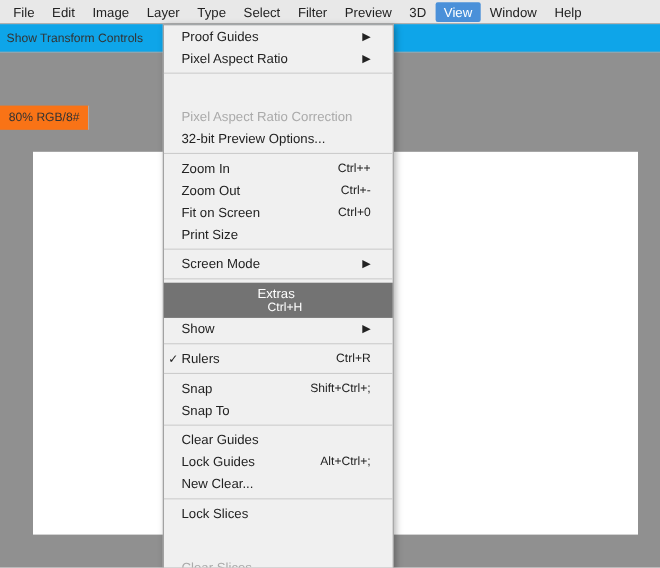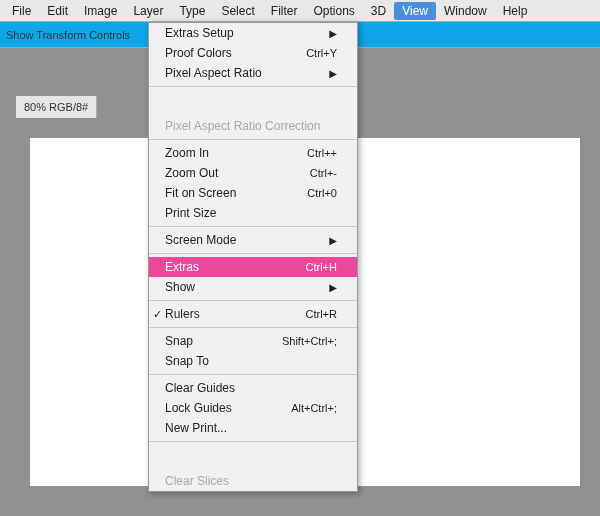--- a/index.html
+++ b/index.html
@@ -59,22 +59,22 @@
       position: absolute;
       top: 48px;
       left: 0; right: 0; bottom: 0;
       background: #909090;
     }
 
     
     .doc-tab {
       position: absolute;
       top: 48px;
-      left: 16px;
-      background: #e5e5e5;
+      left: 0;
+      background: #f97316;
       height: 22px;
       display: flex;
       align-items: center;
       padding: 0 8px;
       font-size: 11px;
       color: #333;
       border-right: 1px solid #aaa;
     }
 
     
@@ -103,22 +103,23 @@
       align-items: center;
       justify-content: space-between;
       padding: 3px 20px 3px 16px;
       cursor: pointer;
       color: #222;
       font-size: 12px;
       white-space: nowrap;
       position: relative;
     }
     .menu-item.active {
-      background: #ec4899;
+      background: #737373;
       color: white;
+      flex-direction: column;
     }
     .menu-item.disabled {
       color: #aaa;
       cursor: default;
       margin-top: 29px;
     }
     .menu-item .shortcut {
       color: inherit;
       font-size: 11px;
       margin-left: 16px;
@@ -144,52 +145,52 @@
 <body>
 
 <div class="menu-bar">
   <div class="menu-bar-item">File</div>
   <div class="menu-bar-item">Edit</div>
   <div class="menu-bar-item">Image</div>
   <div class="menu-bar-item">Layer</div>
   <div class="menu-bar-item">Type</div>
   <div class="menu-bar-item">Select</div>
   <div class="menu-bar-item">Filter</div>
-  <div class="menu-bar-item">Options</div>
+  <div class="menu-bar-item">Preview</div>
   <div class="menu-bar-item">3D</div>
   <div class="menu-bar-item active">View</div>
   <div class="menu-bar-item">Window</div>
   <div class="menu-bar-item">Help</div>
 </div>
 
 <div class="toolbar">
   <span class="toolbar-label">Show Transform Controls</span>
 </div>
 
 <div class="canvas-area">
   <div class="doc-tab">80% RGB/8#</div>
   <div class="white-canvas"></div>
 </div>
 
 <div class="dropdown-menu" id="dropdown">
     <div class="menu-item">
-      <span>Extras Setup</span>
-      <span class="arrow">▶</span>
-    </div>
-    <div class="menu-item">
-      <span>Proof Colors</span>
-      <span class="shortcut">Ctrl+Y</span>
+      <span>Proof Guides</span>
+      <span class="arrow">▶</span>
     </div>
     <div class="menu-item">
       <span>Pixel Aspect Ratio</span>
       <span class="arrow">▶</span>
     </div>
     <div class="menu-separator"></div>
     <div class="menu-item disabled">
       <span>Pixel Aspect Ratio Correction</span>
+      <span></span>
+    </div>
+    <div class="menu-item">
+      <span>32-bit Preview Options...</span>
       <span></span>
     </div>
     <div class="menu-separator"></div>
     <div class="menu-item">
       <span>Zoom In</span>
       <span class="shortcut">Ctrl++</span>
     </div>
     <div class="menu-item">
       <span>Zoom Out</span>
       <span class="shortcut">Ctrl+-</span>
@@ -234,21 +235,25 @@
     <div class="menu-separator"></div>
     <div class="menu-item">
       <span>Clear Guides</span>
       <span></span>
     </div>
     <div class="menu-item">
       <span>Lock Guides</span>
       <span class="shortcut">Alt+Ctrl+;</span>
     </div>
     <div class="menu-item">
-      <span>New Print...</span>
-      <span></span>
-    </div>
-    <div class="menu-separator"></div>
+      <span>New Clear...</span>
+      <span></span>
+    </div>
+    <div class="menu-separator"></div>
+    <div class="menu-item">
+      <span>Lock Slices</span>
+      <span></span>
+    </div>
     <div class="menu-item disabled">
       <span>Clear Slices</span>
       <span></span>
     </div>
   </div>
 
 </body></html>

